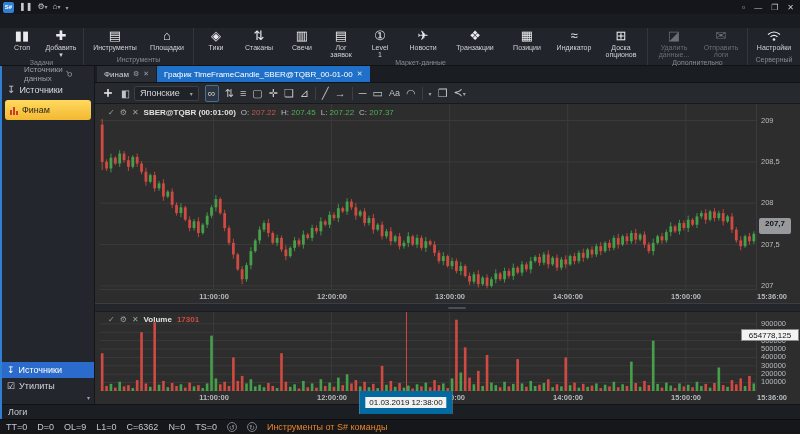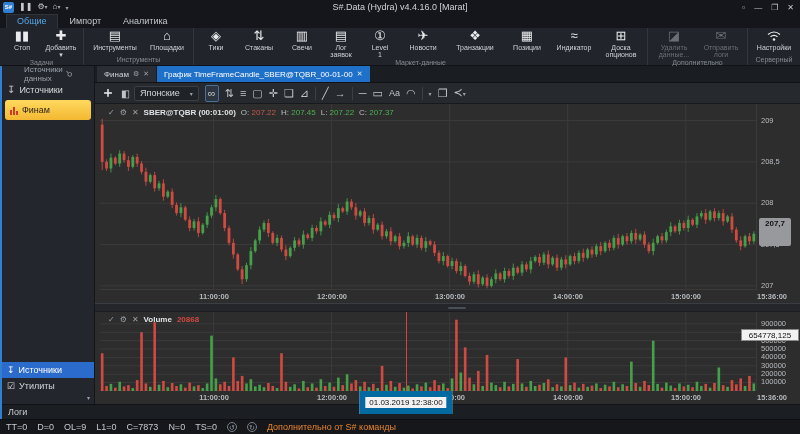--- a/index.html
+++ b/index.html
@@ -84,21 +84,21 @@
   #time-axis2 { top:287px; }
   .ttick { position:absolute; top:2px; transform:translateX(-50%);font-weight:bold; }
   .h-splitter { position:absolute; left:0; top:199px; width:705px; height:9px; background:#24262b; border-top:1px solid #3a3e44; border-bottom:1px solid #1a1c20; }
   .grip { position:absolute; left:50%; top:3px; width:18px; height:2px; background:#4a4e55; border-radius:1px; }
 
   .legend { position:absolute; left:8px; top:4px; display:flex; gap:5px; align-items:center; font-size:8px; color:#b8bcc0; z-index:4; }
   .legend .lname { color:#dfe2e5; font-weight:bold; }
   .lg-ic { color:#9aa0a8; font-size:8px; }
   .val-o { color:#c05a50; } .val-g { color:#4db153; } .val-r { color:#cf4a41; font-weight:bold; }
 
-  .price-badge { position:absolute; left:2px; top:114px; width:32px; height:28px; background:#97999d; color:#121212; font-size:8px; font-weight:bold; text-align:center; line-height:12px; border-radius:2px; }
+  .price-badge { position:absolute; left:2px; top:114px; width:32px; height:16px; background:#97999d; color:#121212; font-size:8px; font-weight:bold; text-align:center; line-height:12px; border-radius:2px; }
   .vol-tooltip { position:absolute; left:-16px; top:17px; width:58px; height:12px; background:#f2f2f2; border:1px solid #8a8a8a; color:#111; font-size:8px; text-align:center; line-height:11px; z-index:6; }
   .cursor-line { position:absolute; left:306px; top:0; width:1px; height:79px; background:#d04444; z-index:3; }
   .cursor-date { position:absolute; left:311px; top:0px; transform:translateX(-50%); background:#f2f2f2; border:6px solid #0369a1; color:#111; font-size:8px; padding:0 4px; line-height:11px; z-index:6; white-space:nowrap; }
 
   
   .logs-row { position:absolute; left:0; top:404px; width:800px; height:15px; background:#1b1e23; border-top:1px solid #101216; font-size:9px; color:#c8ccd0; display:flex; align-items:center; padding-left:8px; }
   .statusbar { position:absolute; left:0; top:419px; width:800px; height:15px; background:#15171b; border-top:1px solid #0c0e11; display:flex; align-items:center; gap:10px; padding-left:6px; font-size:9px; color:#c4c8cd; }
   .st-circle { width:10px; height:10px; border:1px solid #7a8088; border-radius:50%; font-size:7px; line-height:9px; text-align:center; color:#9aa0a8; }
   .support { color:#e8842c; }
   svg { display:block; }
@@ -109,34 +109,28 @@
 <div class="window">
 
   <div class="titlebar">
     <div class="tb-left">
       <span class="logo">S#</span>
       <span class="tb-ic">❚❚</span>
       <span class="tb-ic">⚙<span class="caret">▾</span></span>
       <span class="tb-ic">⌂<span class="caret">▾</span></span>
       <span class="caret">▾</span>
     </div>
-    <div class="tb-title">S#.Data (Hydra) v4.4.16.0 [Marat]</div>
     <div class="tb-right">
       <span>▫</span>
       <span>—</span>
       <span>❐</span>
       <span>✕</span>
     </div>
   </div>
 
-  <div class="ribbon-tabs">
-    <div class="rtab active">Общие</div>
-    <div class="rtab">Импорт</div>
-    <div class="rtab">Аналитика</div>
-  </div>
 
   <div class="ribbon">
     <div class="rgroup">
       <div class="rg-body">
         <div class="rbtn narrow">
             <span class="ric">▮▮</span>
             <span class="rlabel">Стоп</span>
           </div>
         <div class="rbtn narrow">
             <span class="ric">✚</span>
@@ -829,21 +823,21 @@
               <rect x="643.7546666666667" y="73.96551724137932" width="2.6239999999999997" height="5.0344827586206895" fill="#45a049"></rect>
               <rect x="648.128" y="63.896551724137936" width="2.6239999999999997" height="15.103448275862068" fill="#cf4a41"></rect>
               <rect x="652.5013333333334" y="71.44827586206897" width="2.6239999999999997" height="7.551724137931034" fill="#45a049"></rect>
             </svg>
           <div class="cursor-line"></div>
           <div class="legend" style="top:3px">
             <span class="lg-ic">✓</span>
             <span class="lg-ic">⚙</span>
             <span class="lg-ic">✕</span>
             <span class="lname">Volume</span>
-            <span class="val-r">20868</span>
+            <span class="val-r">17301</span>
           </div>
         </div>
 
         <div class="axis-col" id="vol-axis">
           <div class="tick" style="top:7px">900000</div>
           <div class="tick" style="top:15px">700000</div>
           <div class="tick" style="top:24px">600000</div>
           <div class="tick" style="top:32px">500000</div>
           <div class="tick" style="top:40px">400000</div>
           <div class="tick" style="top:49px">300000</div>
@@ -868,21 +862,21 @@
 
   <div class="logs-row">
     <span>Логи</span>
   </div>
 
   <div class="statusbar">
     <span>TT=0</span>
     <span>D=0</span>
     <span>OL=9</span>
     <span>L1=0</span>
-    <span>C=7873</span>
+    <span>C=6362</span>
     <span>N=0</span>
     <span>TS=0</span>
     <span class="st-circle">↺</span>
     <span class="st-circle">↻</span>
-    <span class="support">Дополнительно от S# команды</span>
+    <span class="support">Инструменты от S# команды</span>
   </div>
 
 </div>
 
 </body></html>

